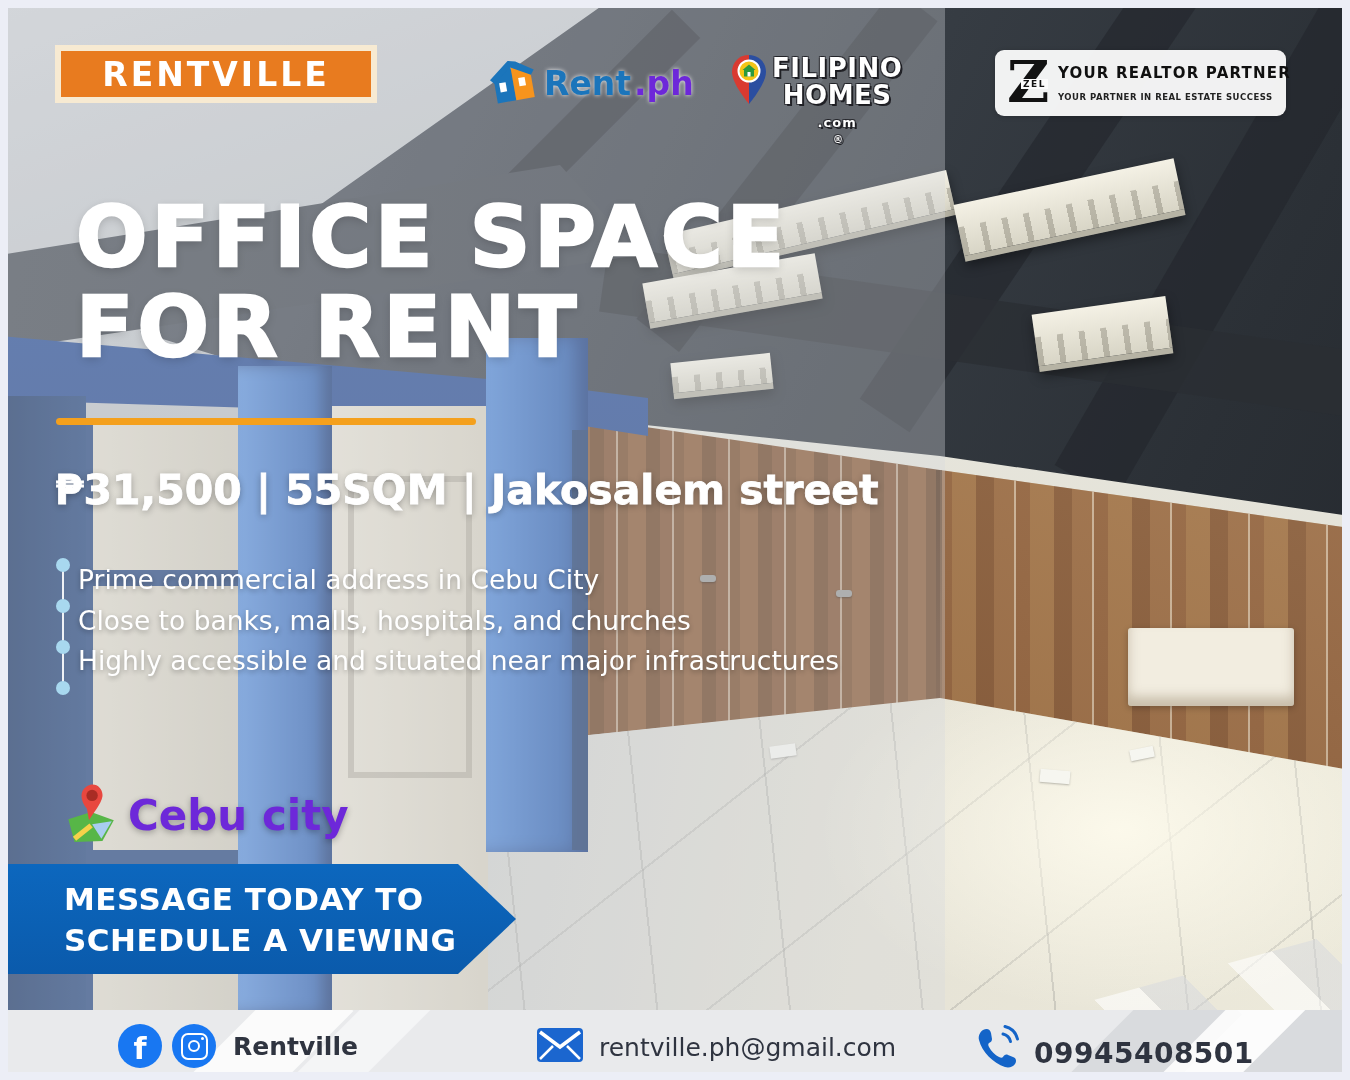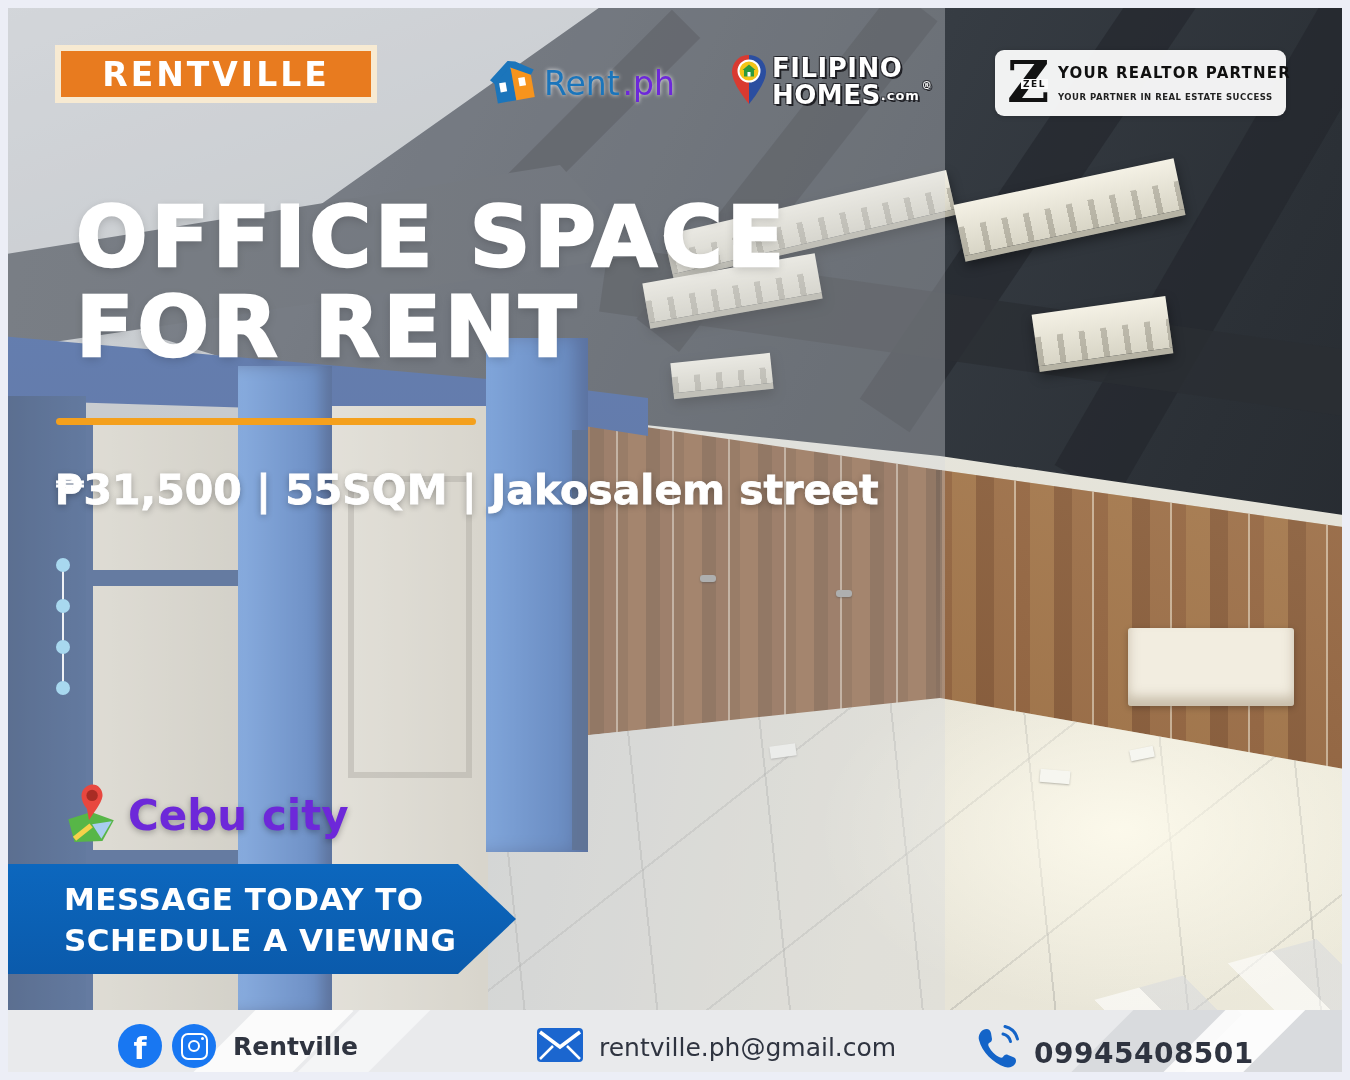--- a/index.html
+++ b/index.html
@@ -68,28 +68,28 @@
   .cornerstripes{right:0;top:930px;width:300px;height:82px;
      clip-path:polygon(300px 0,0 82px,300px 82px);
      background:repeating-linear-gradient(45deg,transparent 0 40px,rgba(255,255,255,.6) 40px 80px,rgba(216,218,222,.55) 80px 120px);}
 
   
   .content{position:absolute;inset:0;z-index:10;}
   .rvbadge{left:55px;top:45px;width:322px;height:58px;border:6px solid #f7ead2;background:#e87b1f;
            box-sizing:border-box;display:flex;align-items:center;justify-content:center;}
   .rvbadge span{color:#fff;font-weight:bold;font-size:33px;letter-spacing:3px;}
   .rentph{left:483px;top:53px;display:flex;align-items:center;gap:3px;}
-  .rentph .word{font-size:33px;font-weight:normal;text-shadow:0 0 4px rgba(255,255,255,.9);}
+  .rentph .word{font-size:33px;font-weight:bold;text-shadow:0 0 4px rgba(255,255,255,.9);}
   .rp-name{color:#1b75bb;}
   .rp-tld{color:#6d28d9;}
   .fhlogo{left:731px;top:53px;display:flex;align-items:flex-start;gap:5px;}
   .fh-text{display:flex;flex-direction:column;line-height:27px;margin-top:2px;}
   .fh-l{color:#fff;font-weight:bold;font-size:26px;letter-spacing:.5px;
         text-shadow:2px 2px 0 rgba(20,20,25,.85),-1px -1px 0 rgba(20,20,25,.6),1px -1px 0 rgba(20,20,25,.6),-1px 1px 0 rgba(20,20,25,.6);}
-  .fh-row{display:flex;align-items:center;}
+  .fh-row{display:flex;align-items:center;flex-direction:column;}
   .fh-tld{font-size:13px;font-weight:bold;letter-spacing:1px;}
   .fh-reg{font-size:10px;margin-left:2px;transform:translateY(-10px);display:inline-block;}
   .zel{left:995px;top:50px;width:291px;height:66px;background:rgba(252,252,252,.95);border-radius:9px;
        box-shadow:0 1px 5px rgba(0,0,0,.2);display:flex;align-items:center;padding:0 12px;gap:9px;box-sizing:border-box;}
   .zel-mono{position:relative;width:42px;height:58px;flex:0 0 auto;}
   .zel-z{font-family:"DejaVu Serif",serif;font-weight:bold;font-size:58px;line-height:56px;color:#121212;}
   .zel-zel{position:absolute;left:14px;top:25px;background:#fbfbfb;color:#121212;font-size:9px;
            font-weight:bold;letter-spacing:1.5px;padding:0 2px;}
   .zel-col{display:flex;flex-direction:column;gap:10px;white-space:nowrap;}
   .zel-title{font-size:15px;font-weight:bold;letter-spacing:1.2px;color:#101010;}
@@ -231,20 +231,25 @@
 
   <div class="abs divider"></div>
 
   <div class="abs price">₱31,500 | 55SQM | Jakosalem street</div>
 
   <div class="abs rail"></div>
   <div class="dot" style="top:558px;"></div>
   <div class="dot" style="top:599px;"></div>
   <div class="dot" style="top:640px;"></div>
   <div class="dot" style="top:681px;"></div>
+  <div class="abs features">
+    <div>Prime commercial address in Cebu City</div>
+    <div>Close to banks, malls, hospitals, and churches</div>
+    <div>Highly accessible and situated near major infrastructures</div>
+  </div>
 
   <div class="abs locrow">
     <span>
       <svg width="58" height="62" viewBox="0 0 56 60">
         <path d="M8 36 L30 29 L52 37 L41 57 L14 58 Z" fill="#57b647"></path>
         <path d="M31 41 L50 38 L40 55 Z" fill="#a8cdf0"></path>
         <path d="M14 55 L30 42" stroke="#f6d24a" stroke-width="5" fill="none"></path>
         <path d="M26 26 C20 19 18 9 26 4 C34 -1 42 6 41 14 C40 21 32 30 28 37 Z" fill="#e8473f"></path>
         <circle cx="31" cy="13" r="5.5" fill="#a92c24"></circle>
       </svg>

